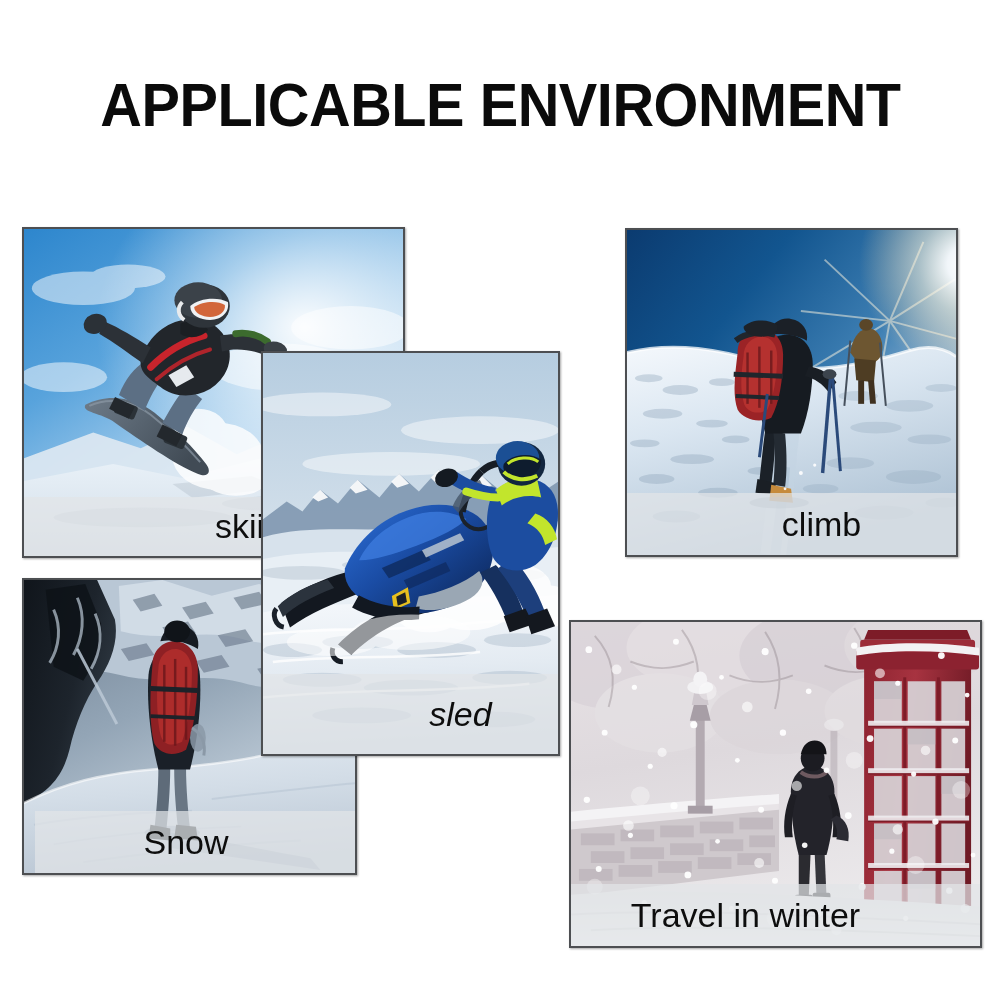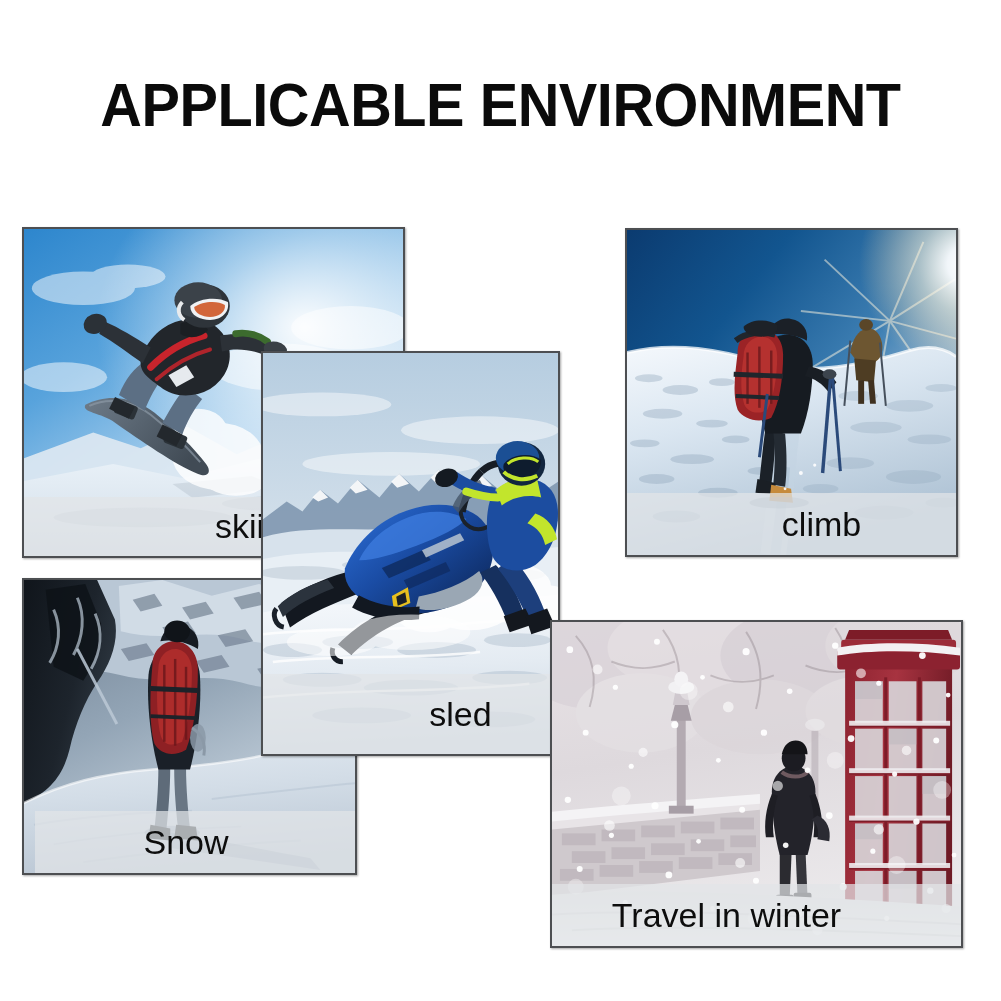--- a/index.html
+++ b/index.html
@@ -51,24 +51,24 @@
 
   #panel-climb{left:625px; top:228px; width:333px; height:329px; z-index:2;}
   #panel-climb .caption-band{height:62px;}
   #panel-climb .caption-band span{font-size:34px; padding-left:60px;}
 
   #panel-snow{left:22px;  top:578px; width:335px; height:297px; z-index:2;}
   #panel-snow .caption-band{height:62px;margin-left:11px;}
   #panel-snow .caption-band span{font-size:34px; padding-right:18px;}
 
   #panel-sled{left:261px; top:351px; width:299px; height:405px; z-index:4;}
-  #panel-sled .caption-band{height:80px;}
+  #panel-sled .caption-band{height:80px;font-style:italic;}
   #panel-sled .caption-band span{font-size:34px; padding-left:100px;}
 
-  #panel-travel{left:550px; top:620px; width:413px; height:328px; z-index:5;}
+  #panel-travel{left:569px; top:620px; width:413px; height:328px; z-index:5;}
   #panel-travel .caption-band{height:62px;}
   #panel-travel .caption-band span{font-size:34px; padding-right:60px;}
 </style>
 </head>
 <body>
 
 <div id="page-title">APPLICABLE ENVIRONMENT</div>
 
 <div class="panel" id="panel-skiing">
   <div class="art">

